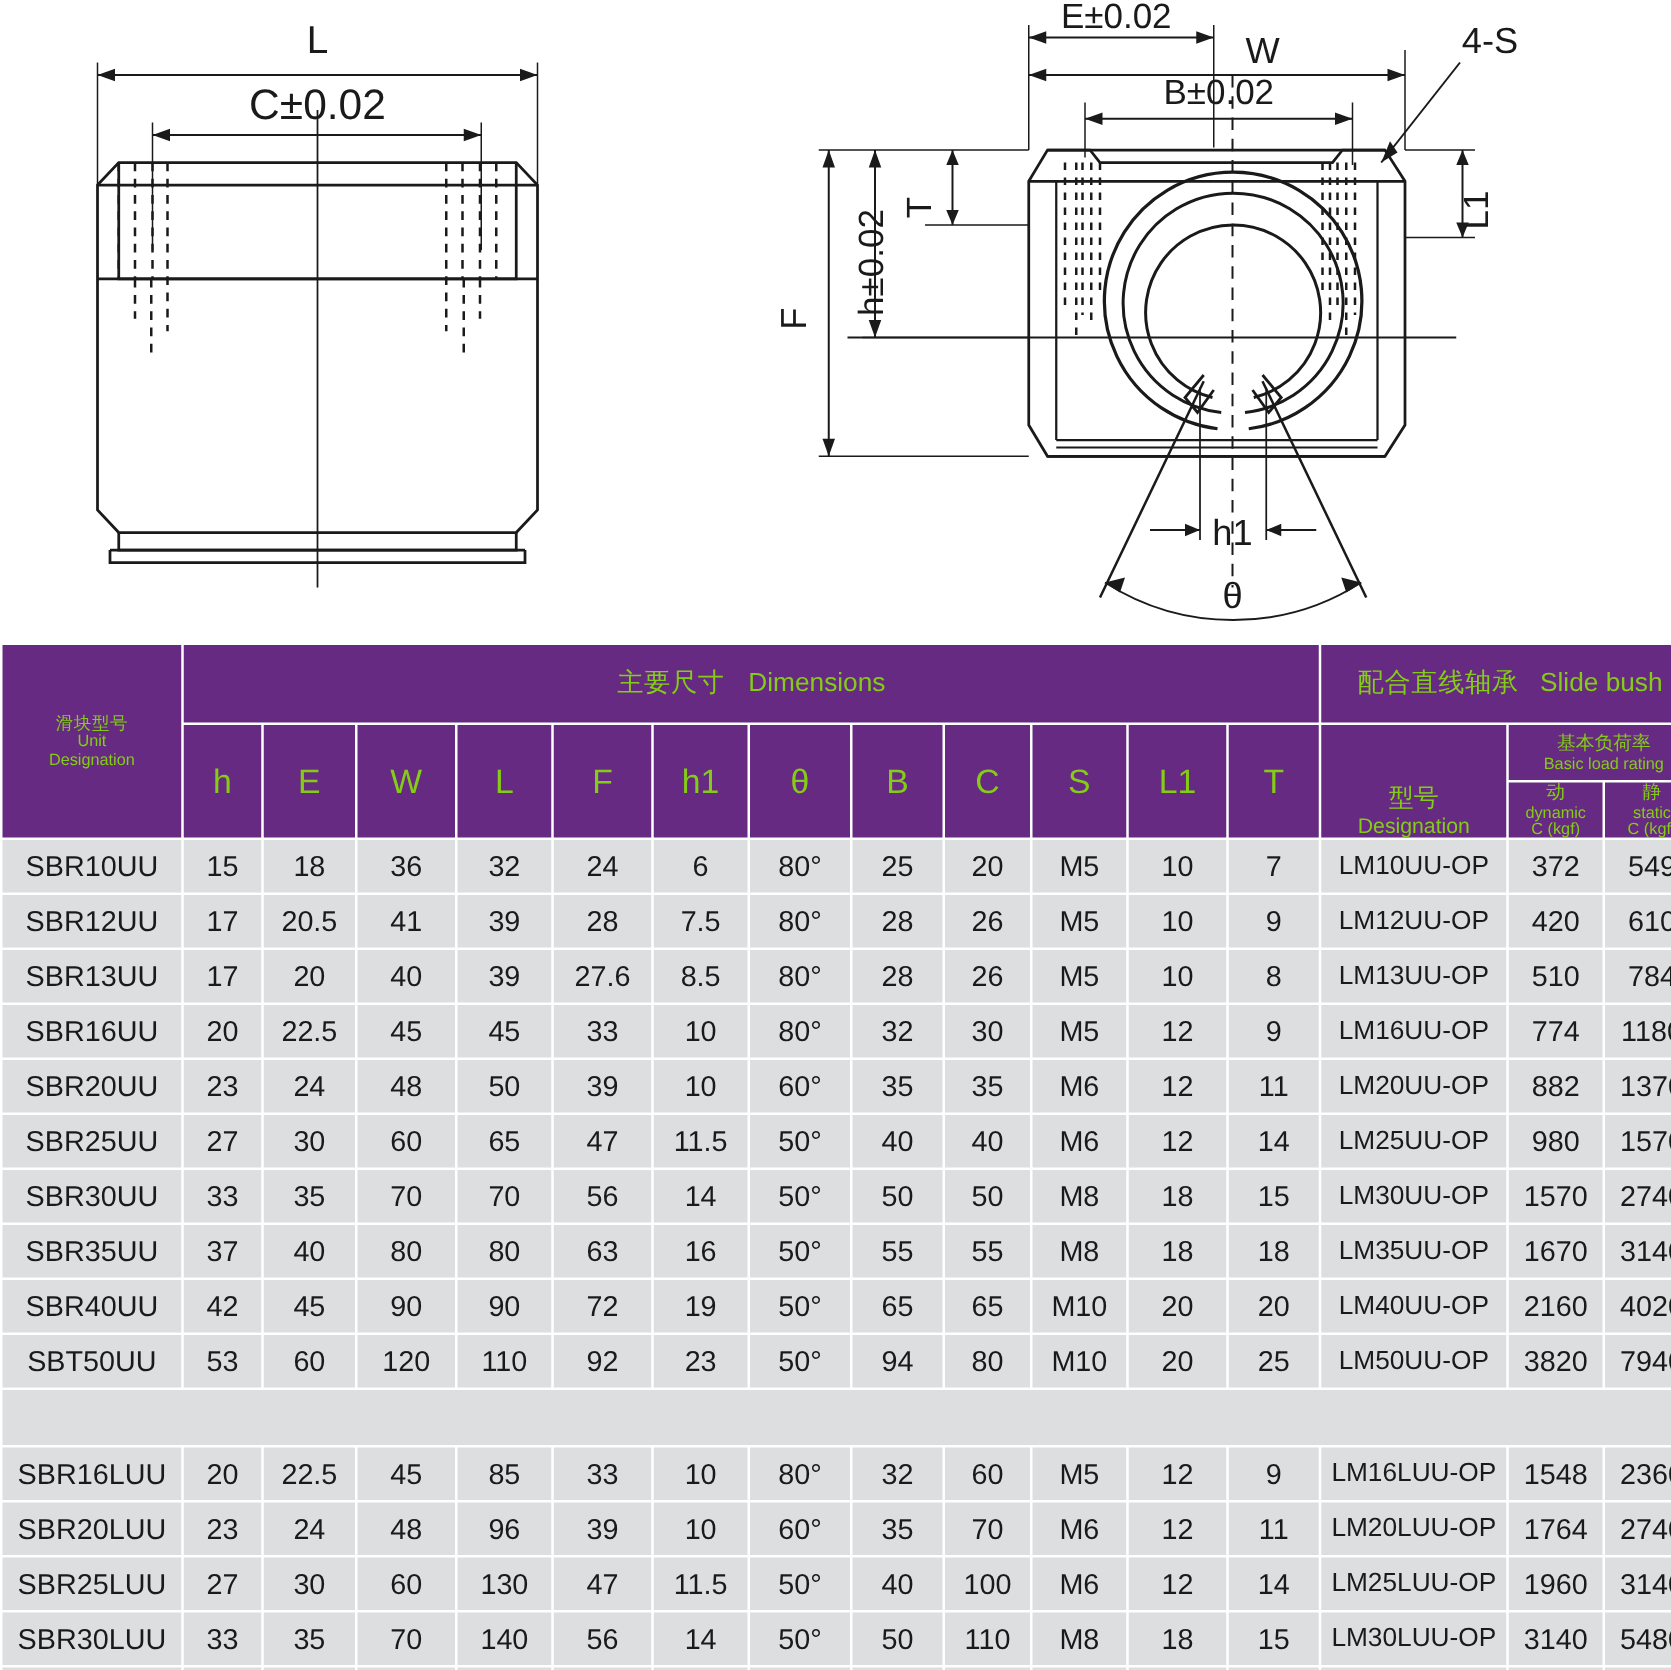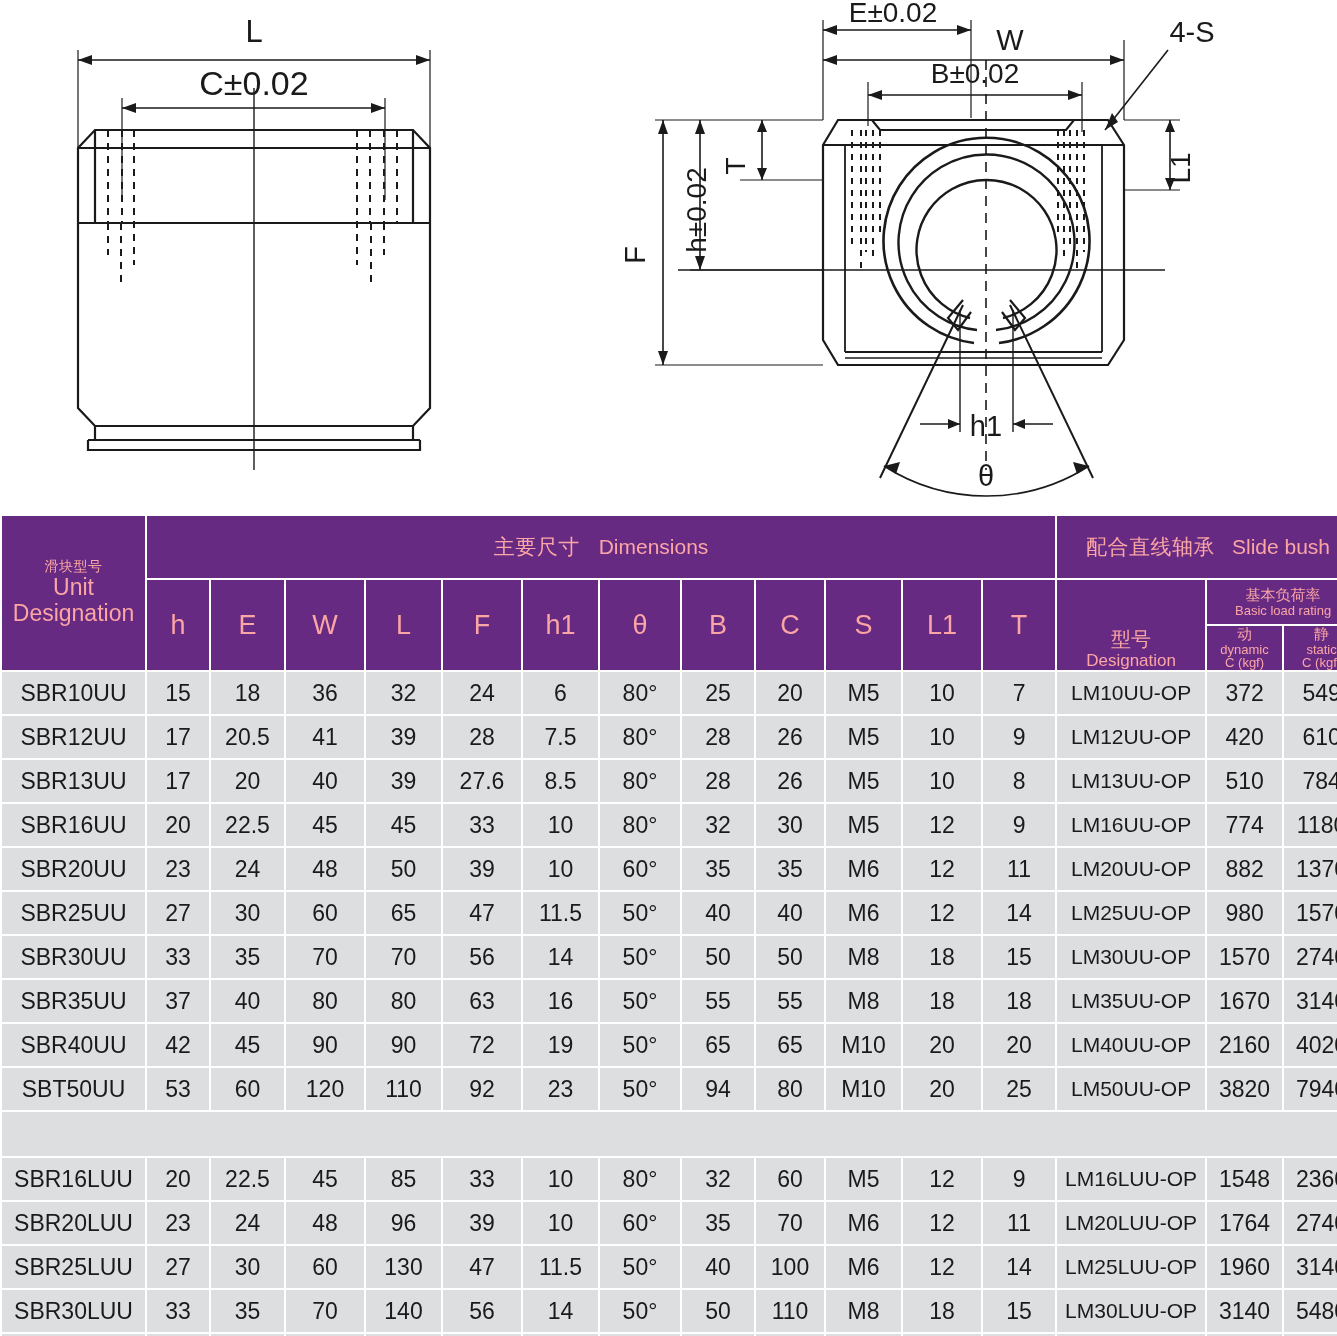--- a/index.html
+++ b/index.html
@@ -35,25 +35,25 @@
   }
   #spec-table td, #spec-table th {
     padding: 0;
     margin: 0;
     text-align: center;
     vertical-align: middle;
     font-weight: normal;
   }
   .hdr {
     background: #662A82;
-    color: #fca5a5;
+    color: #84cc16;
     line-height: 1.12;
   }
   .hdr .cn { font-size: 14px; letter-spacing: .5px; }
-  .hdr .en { font-size: 23px; }
+  .hdr .en { font-size: 13px; }
   .hdr .sym { font-size: 27px; }
   .hdr.grouptitle .cn { font-size: 21px; }
   .hdr.grouptitle .en { font-size: 21px; }
   .hdr .tiny-cn { font-size: 15px; }
   .hdr .tiny-en { font-size: 13px; line-height: 1.05; }
   .hdr .des-cn { font-size: 20px; margin-top: 48px; }
   .hdr .des-en { font-size: 17px; }
 
   .cell {
     background: #DCDEDF;

